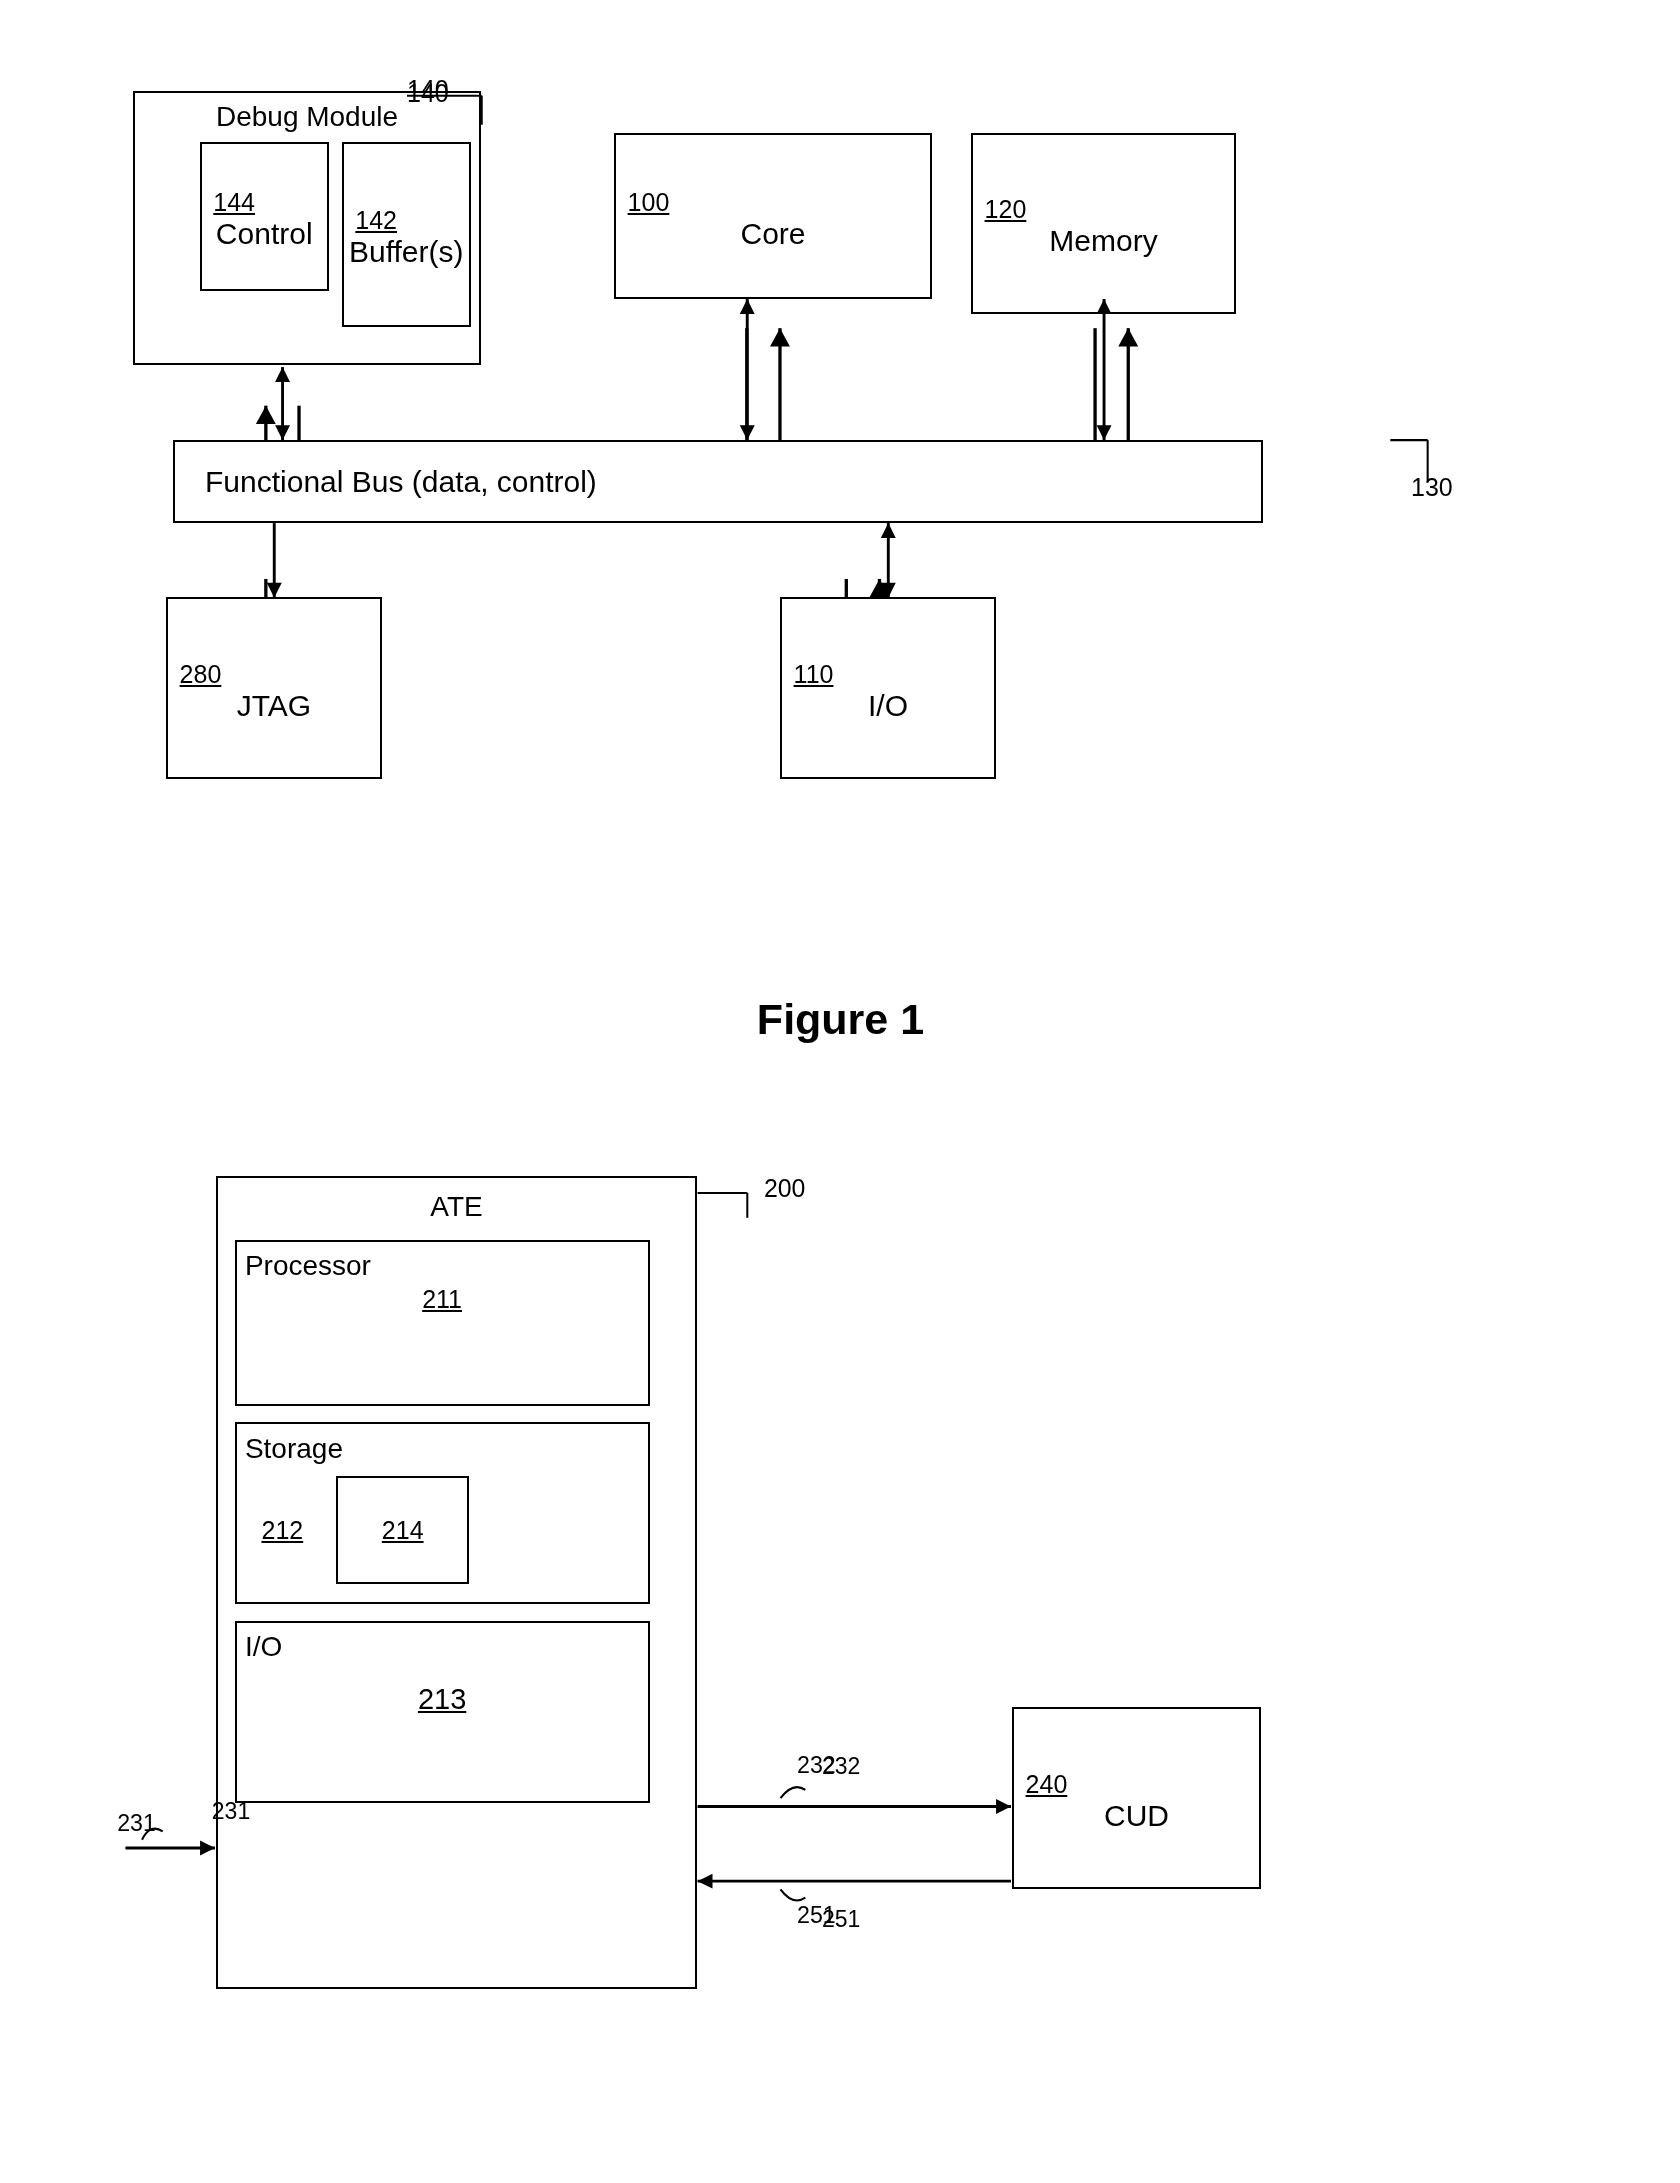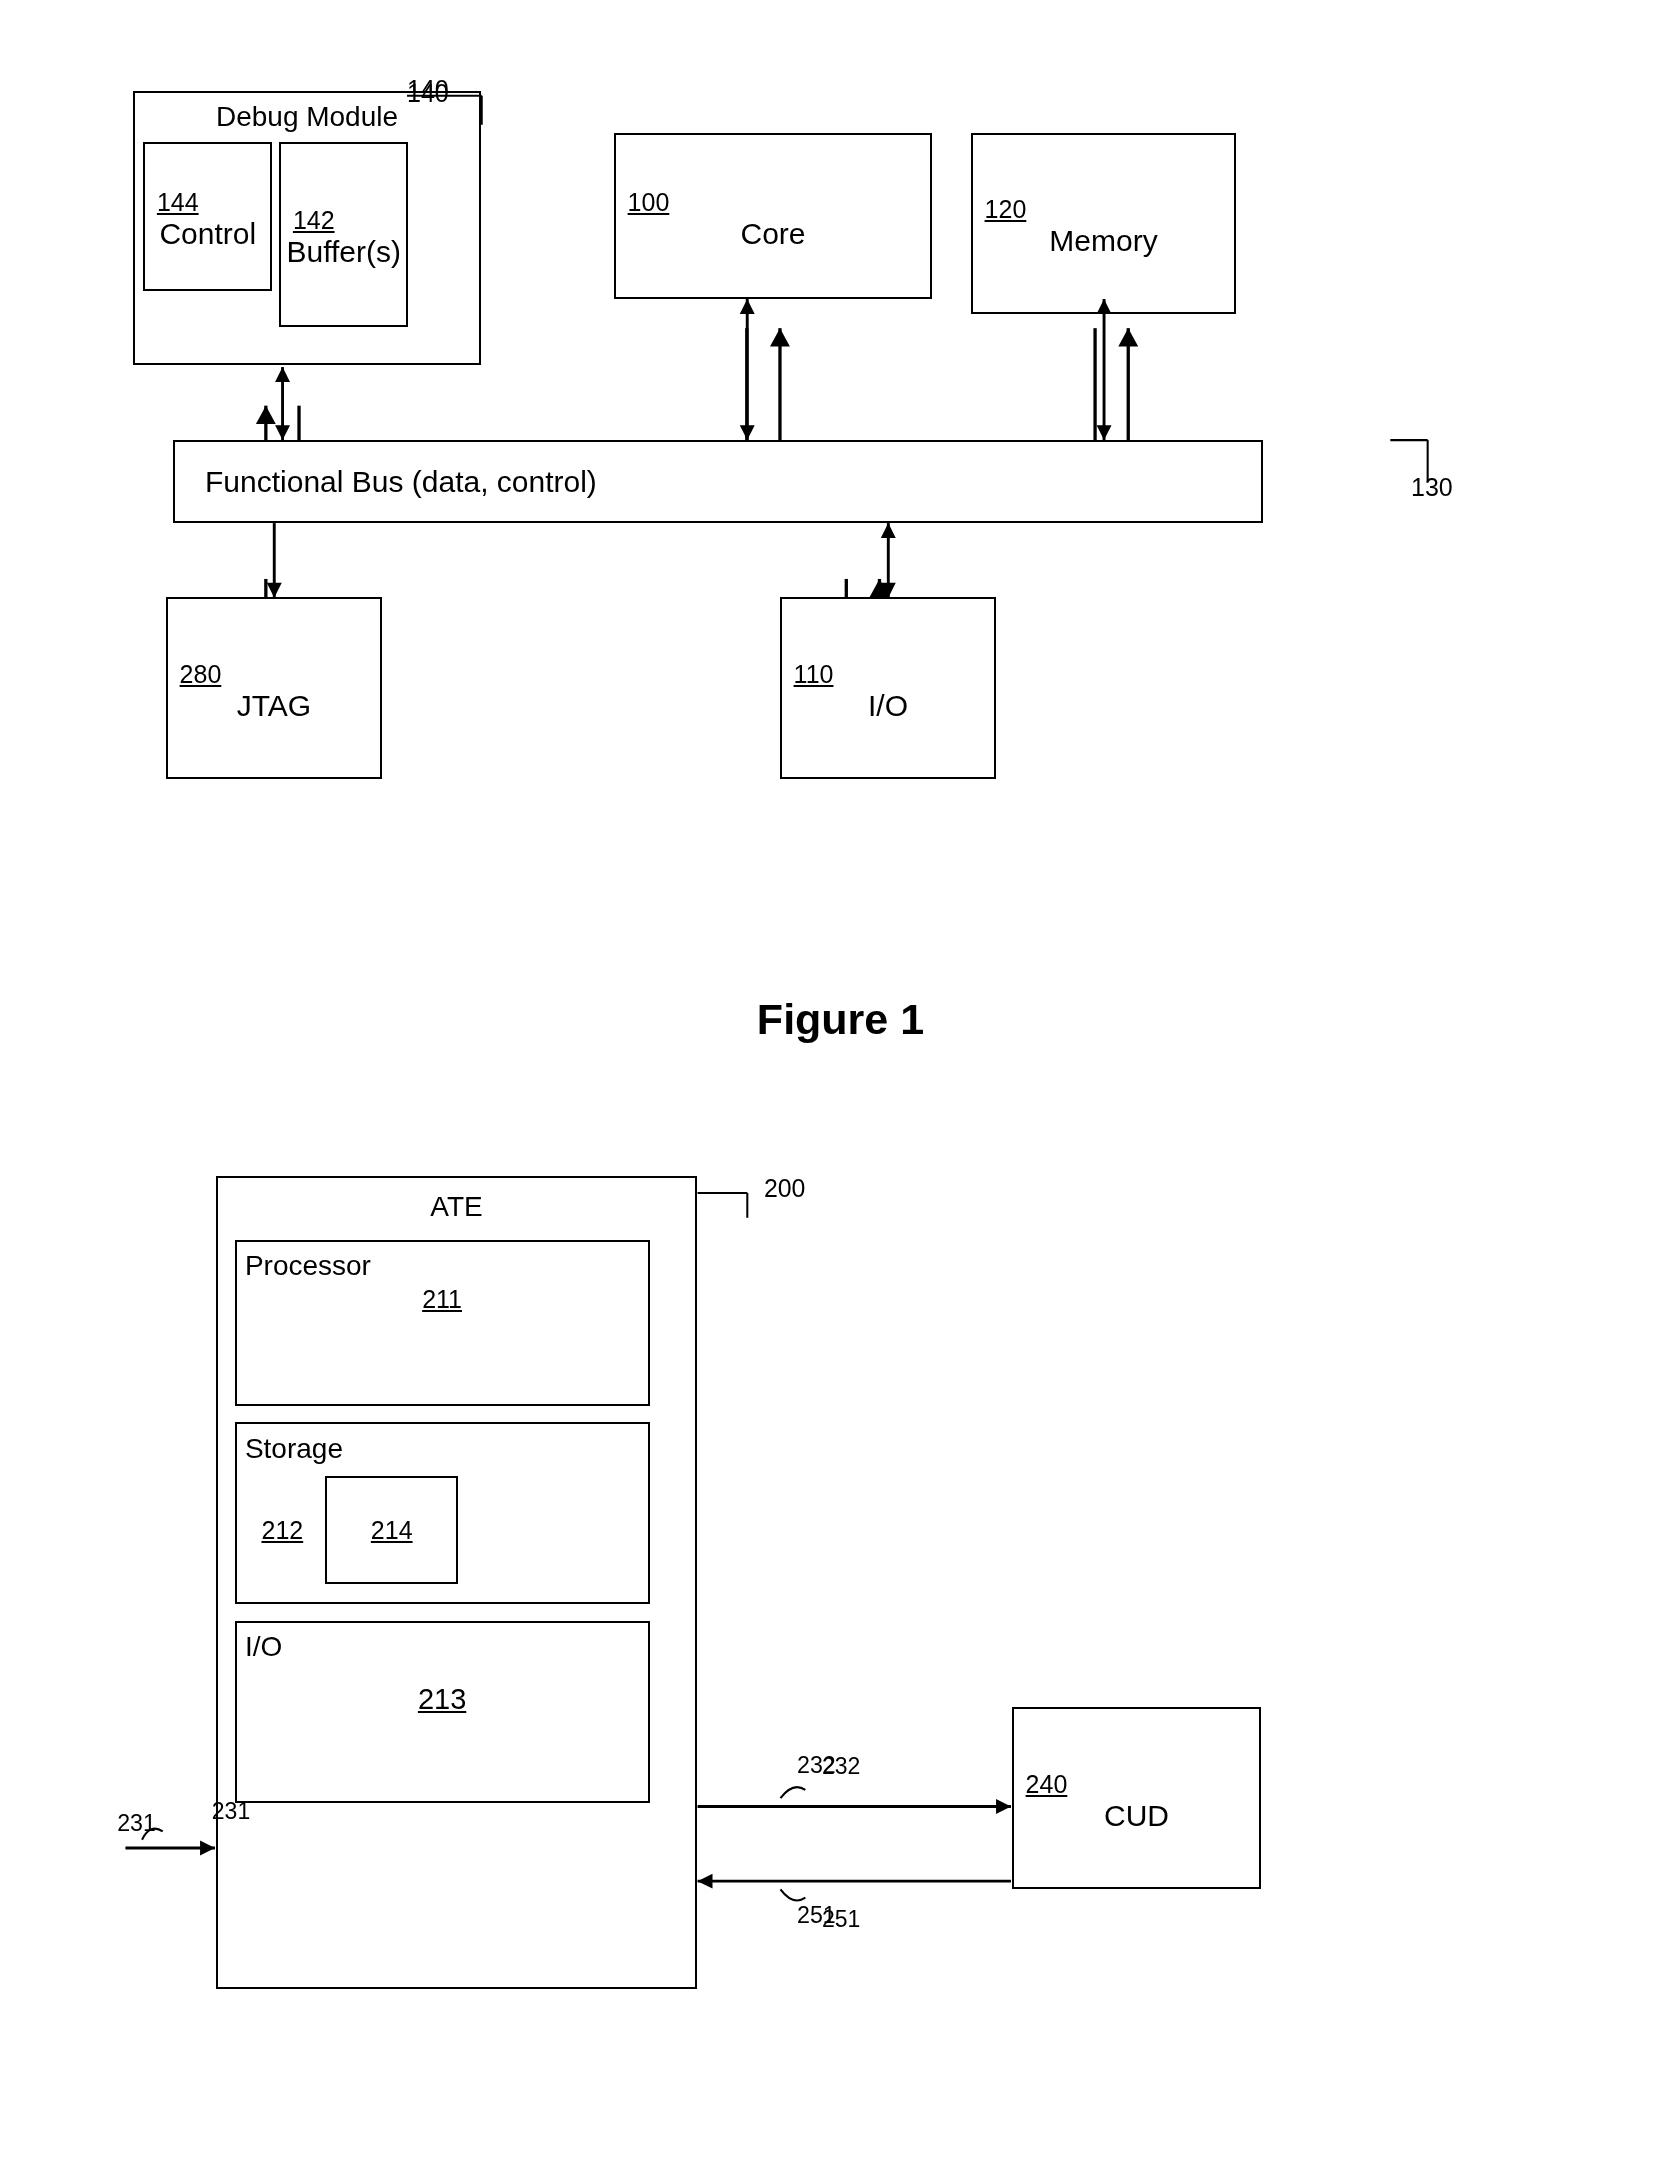--- a/index.html
+++ b/index.html
@@ -119,21 +119,21 @@
       <polygon points="900,700 888,680 912,680" fill="#000"></polygon>
 
       <line x1="940" y1="700" x2="940" y2="580" stroke="#000" stroke-width="4"></line>
       <polygon points="940,580 928,600 952,600" fill="#000"></polygon>
     </svg>
 
     <div class="ref-num" style="left:307px; top:25px;">140</div>
 
     <div class="box" style="left:33px; top:41px; width:348px; height:274px; flex-direction:column; align-items:flex-start; justify-content:flex-start; padding:8.3px;">
       <div style="font-size:28px; text-align:center; width:100%; margin-bottom:8.3px;">Debug Module</div>
-      <div style="display:flex; gap:7px; width:100%; justify-content:flex-start;">
+      <div style="display:flex; gap:13px; width:100%; justify-content:flex-end;">
 
         <div class="box" style="position:relative; width:129px; height:149px; top:0; left:0;">
           <div class="box-label-num underline">144</div>
           <div class="box-label-text">Control</div>
         </div>
 
         <div class="box" style="position:relative; width:129px; height:185px; top:0; left:0;">
           <div class="box-label-num underline">142</div>
           <div class="box-label-text">Buffer(s)</div>
         </div>
@@ -208,21 +208,21 @@
     <div class="box" style="left:116px; top:66px; width:481px; height:813px; flex-direction:column; justify-content:flex-start; align-items:flex-start; padding:13.3px 16.6px 16.6px 16.6px;">
       <div style="font-size:28px; align-self:center; margin-bottom:16.6px;">ATE</div>
 
       <div class="box" style="position:relative; width:415px; height:166px; margin-bottom:16.6px; align-items:flex-start; justify-content:flex-start; padding:8.3px;">
         <div style="font-size:28px; margin-bottom:3.3px;">Processor</div>
         <div style="font-size:25px; text-decoration:underline; align-self:center;">211</div>
       </div>
 
       <div class="box" style="position:relative; width:415px; height:182px; margin-bottom:16.6px; align-items:flex-start; justify-content:flex-start; padding:8.3px;">
         <div style="font-size:28px; margin-bottom:3.3px;">Storage</div>
-        <div style="display:flex; align-items:center; gap:22px; width:100%; padding: 8.3px 16.6px;">
+        <div style="display:flex; align-items:center; gap:33px; width:100%; padding: 8.3px 16.6px;">
           <div style="font-size:25px; text-decoration:underline;">212</div>
 
           <div class="box" style="position:relative; width:133px; height:108px;">
             <div style="font-size:25px; text-decoration:underline;">214</div>
           </div>
         </div>
       </div>
 
       <div class="box" style="position:relative; width:415px; height:182px; align-items:flex-start; justify-content:flex-start; padding:8.3px;">
         <div style="font-size:28px; margin-bottom:3.3px;">I/O</div>

